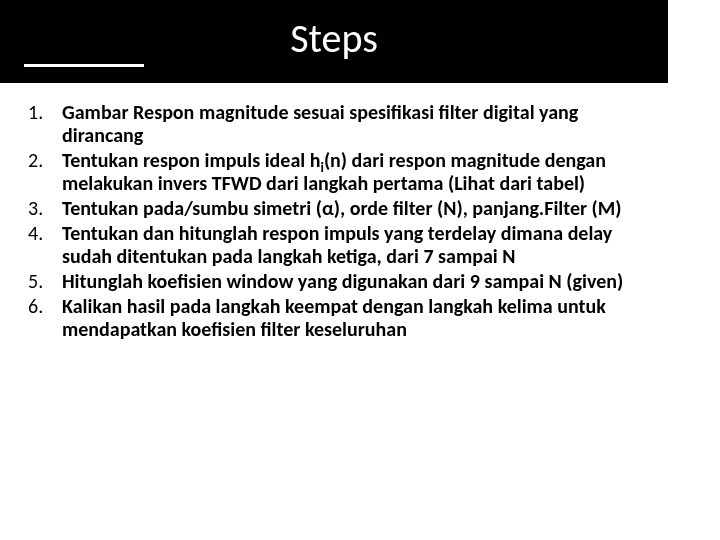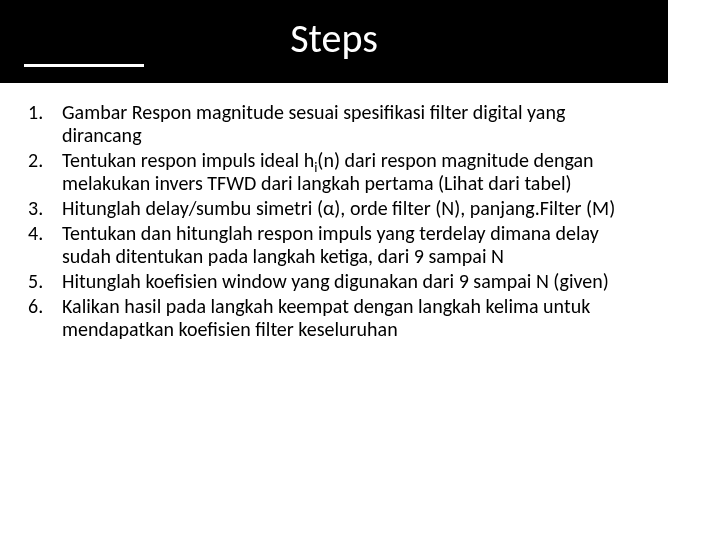--- a/index.html
+++ b/index.html
@@ -51,20 +51,21 @@
   ol.steps li {
     display: flex;
     margin: 0 0 2px 0;
   }
   ol.steps li .num {
     flex: 0 0 34px;
     text-align: left;
   }
   ol.steps li .txt {
     flex: 1 1 auto;
+    font-weight: bold;
   }
   sub {
     font-size: 0.7em;
     vertical-align: sub;
     line-height: 0;
   }
 </style>
 </head>
 <body>
 
@@ -80,25 +81,25 @@
       <li>
         <span class="num">1.</span>
         <span class="txt">Gambar Respon magnitude sesuai spesifikasi filter digital yang dirancang</span>
       </li>
       <li>
         <span class="num">2.</span>
         <span class="txt">Tentukan respon impuls ideal h<sub>i</sub>(n) dari respon magnitude dengan melakukan invers TFWD dari langkah pertama (Lihat dari tabel)</span>
       </li>
       <li>
         <span class="num">3.</span>
-        <span class="txt">Hitunglah delay/sumbu simetri (α), orde filter (N), panjang.Filter (M)</span>
+        <span class="txt">Tentukan pada/sumbu simetri (α), orde filter (N), panjang.Filter (M)</span>
       </li>
       <li>
         <span class="num">4.</span>
-        <span class="txt">Tentukan dan hitunglah respon impuls yang terdelay dimana delay sudah ditentukan pada langkah ketiga, dari 9 sampai N</span>
+        <span class="txt">Tentukan dan hitunglah respon impuls yang terdelay dimana delay sudah ditentukan pada langkah ketiga, dari 7 sampai N</span>
       </li>
       <li>
         <span class="num">5.</span>
         <span class="txt">Hitunglah koefisien window yang digunakan dari 9 sampai N (given)</span>
       </li>
       <li>
         <span class="num">6.</span>
         <span class="txt">Kalikan hasil pada langkah keempat dengan langkah kelima untuk mendapatkan koefisien filter keseluruhan</span>
       </li>
     </ol>

